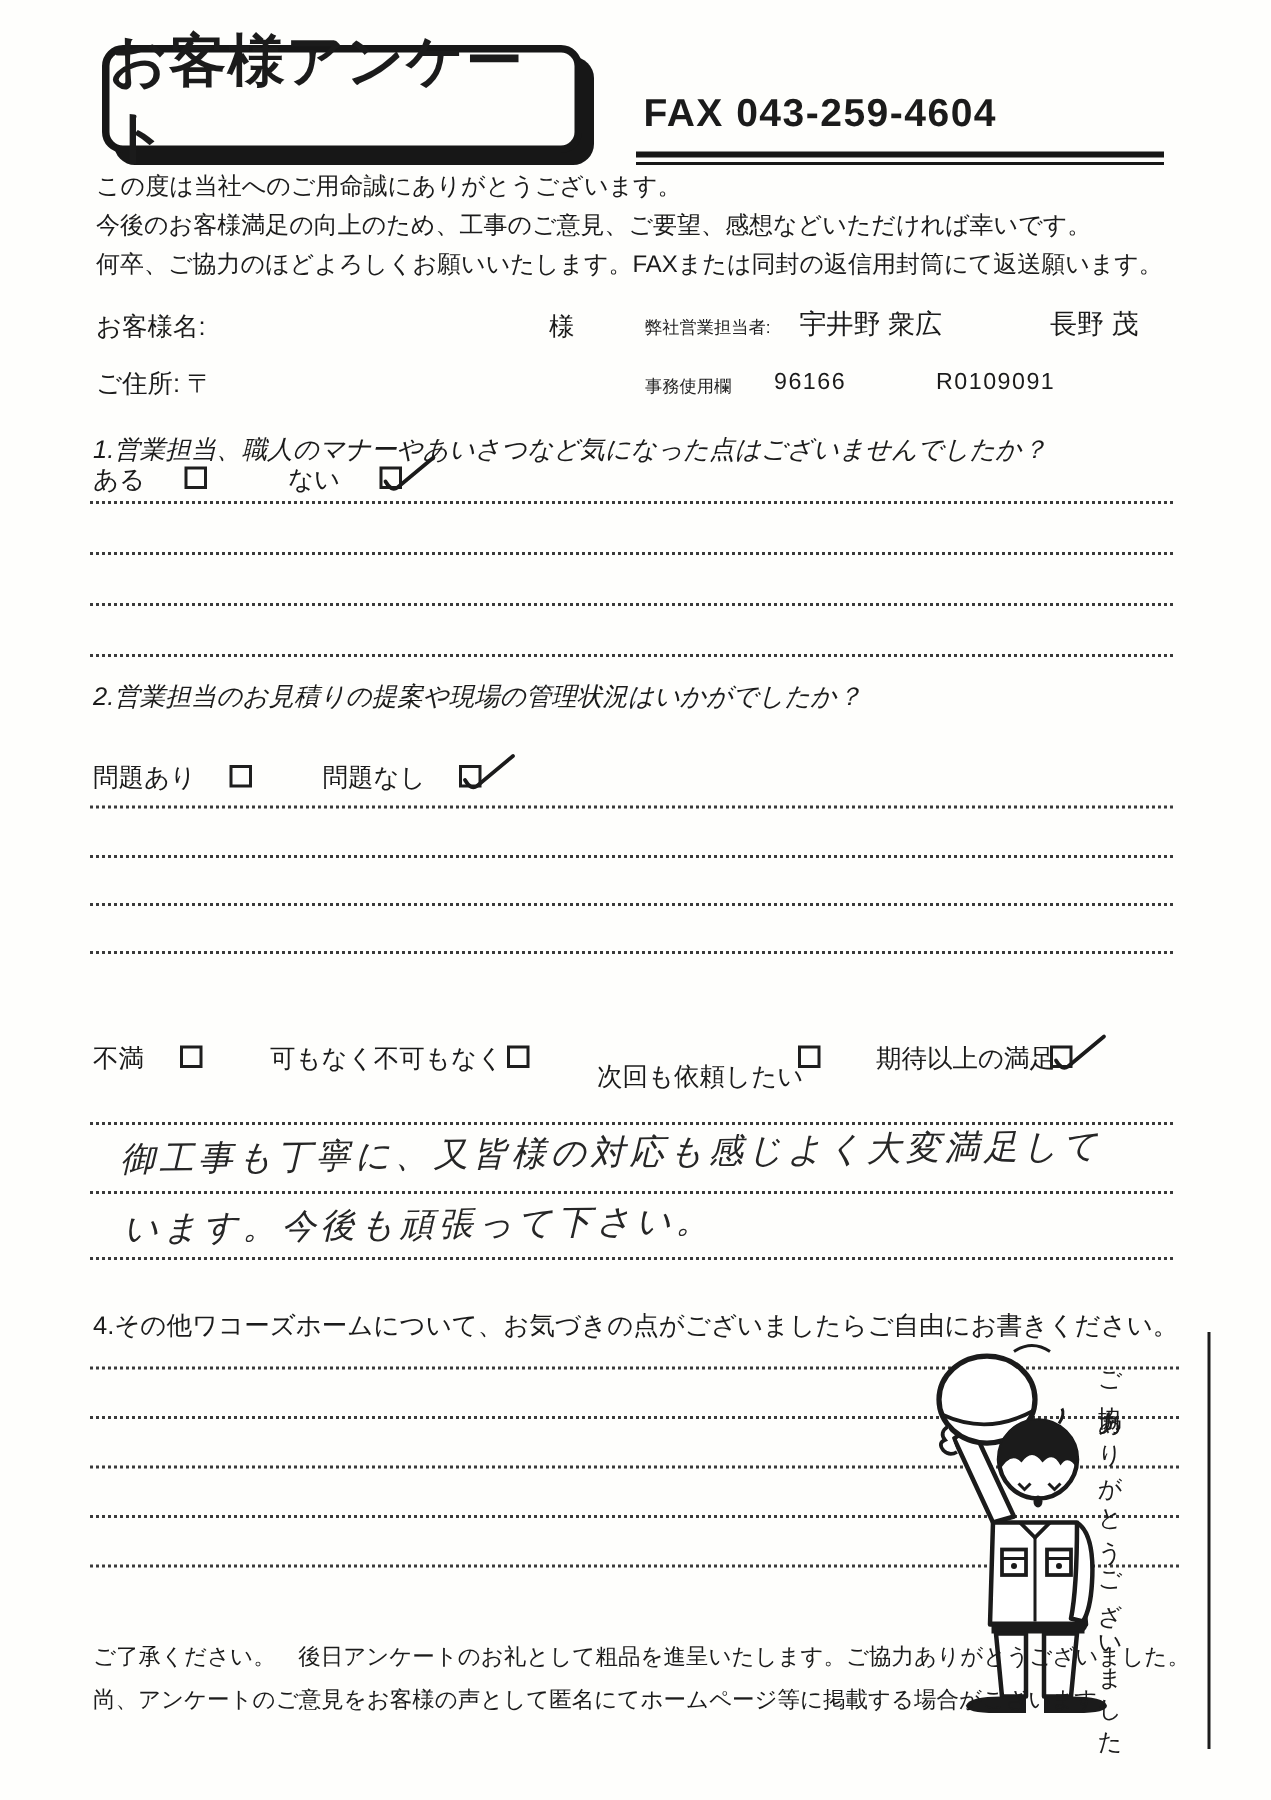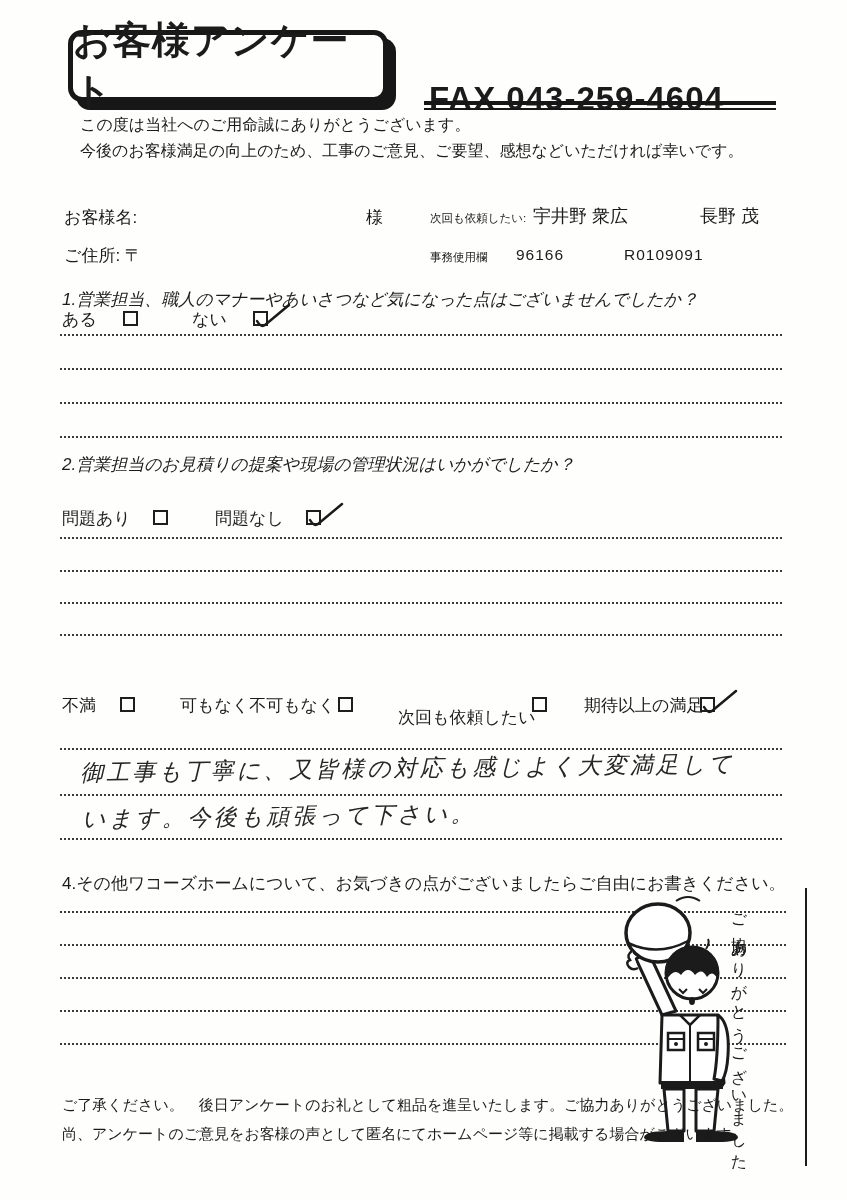--- a/index.html
+++ b/index.html
@@ -22,38 +22,37 @@
     border: 5px solid #171717;
     border-radius: 14px;
     box-shadow: 8px 8px 0 #171717;
     background: #fefefc;
     display: flex; align-items: center; justify-content: center;
     font-size: 38px; font-weight: bold; letter-spacing: 1px;
   }
   
   .fax {
     position: absolute;
-    left: 429px; top: 80px;
-    font-size: 33px; font-weight: bold; letter-spacing: 1px;
+    left: 429px; top: 60px;
+    font-size: 26px; font-weight: bold; letter-spacing: 1px;
     white-space: nowrap;
   }
   .fax-underline {
     position: absolute;
     left: 424px; top: 101px;
     width: 352px; height: 9px;
     border-top: 4px solid #171717;
     border-bottom: 2px solid #171717;
   }
   .intro {
     position: absolute;
     left: 64px; top: 112px;
     width: 740px;
     font-size: 16px; line-height: 26px;
     white-space: nowrap;
-    margin-left: 16px;
   }
   
   .abs { position: absolute; white-space: nowrap; }
   .lbl17 { font-size: 17px; }
   .lbl-small { font-size: 11.5px; color: #222; }
   .rep-name { font-size: 18px; }
   .code { font-size: 15.5px; letter-spacing: 1px; }
   
   .question { position: absolute; left: 62px; font-size: 17px; white-space: nowrap; }
   .optrow { position: absolute; left: 62px; height: 28px; font-size: 17px; }
@@ -108,25 +107,26 @@
 
   <div class="title-box">
     <span>お客様アンケート</span>
   </div>
   <div class="fax">FAX 043-259-4604</div>
   <div class="fax-underline"></div>
 
   <div class="intro">
     <div>この度は当社へのご用命誠にありがとうございます。</div>
     <div>今後のお客様満足の向上のため、工事のご意見、ご要望、感想などいただければ幸いです。</div>
+    <div>何卒、ご協力のほどよろしくお願いいたします。FAXまたは同封の返信用封筒にて返送願います。</div>
   </div>
 
   <span class="abs lbl17" style="left:64px; top:206px;">お客様名:</span>
   <span class="abs lbl17" style="left:366px; top:206px;">様</span>
-  <span class="abs lbl-small" style="left:430px; top:211px;">次回も依頼したい:</span>
+  <span class="abs lbl-small" style="left:430px; top:211px;">弊社営業担当者:</span>
   <span class="abs rep-name" style="left:533px; top:204px;">宇井野 衆広</span>
   <span class="abs rep-name" style="left:662px; top:204px;margin-left:38px;">長野 茂</span>
 
   <span class="abs lbl17" style="left:64px; top:244px;">ご住所: 〒</span>
   <span class="abs lbl-small" style="left:430px; top:250px;">事務使用欄</span>
   <span class="abs code" style="left:516px; top:246px;">96166</span>
   <span class="abs code" style="left:624px; top:246px;">R0109091</span>
 
   <div class="question" style="top:288px;font-style:italic;">1.営業担当、職人のマナーやあいさつなど気になった点はございませんでしたか？</div>
   <div class="optrow" style="top:308px;">

